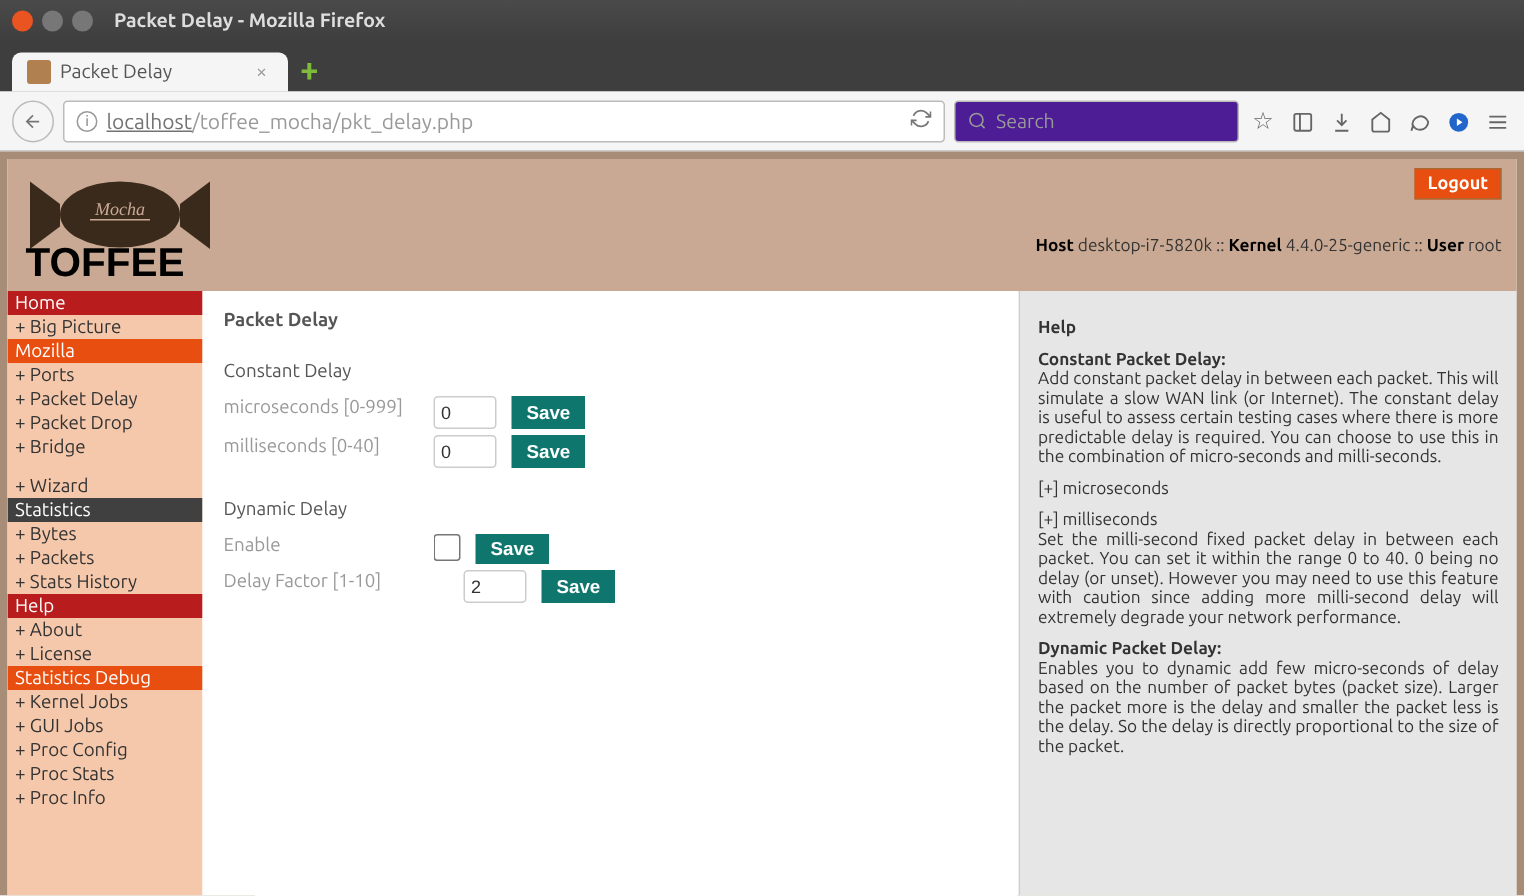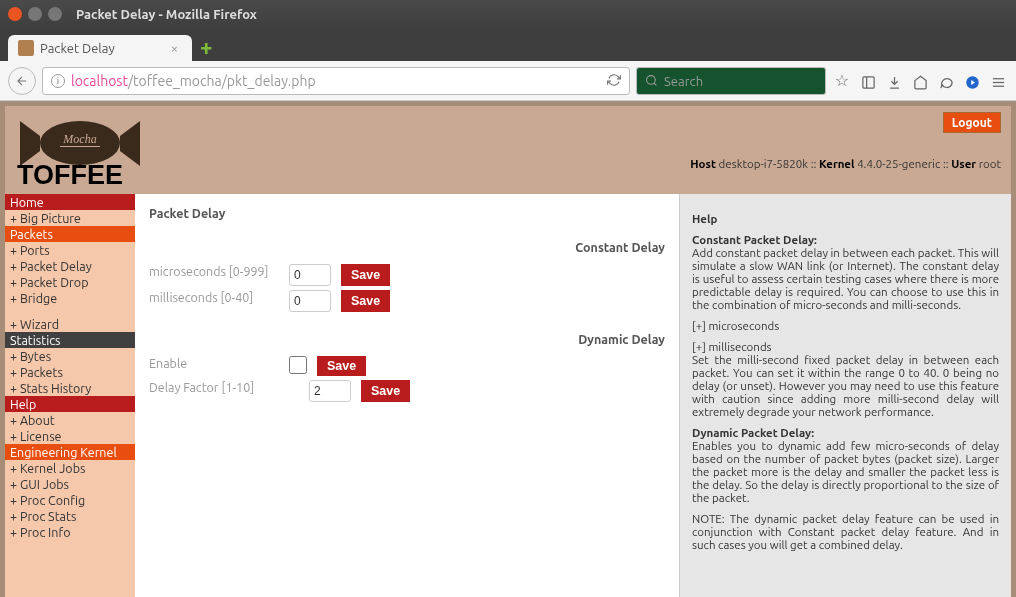--- a/index.html
+++ b/index.html
@@ -19,23 +19,23 @@
   .tab .favicon { width: 16px; height: 16px; background: #b08050; border-radius: 2px; }
   .tab .tab-close { margin-left: 50px; color: #999; font-size: 13px; }
   .newtab { color: #7fbb3b; font-size: 22px; margin-left: 8px; margin-bottom: 2px; font-weight: bold; }
 
   
   .urlbar { background: #f5f5f5; height: 40px; display: flex; align-items: center; padding: 0 8px; border-bottom: 1px solid #ccc; gap: 6px; }
   .nav-circle { width: 28px; height: 28px; border: 1px solid #bbb; border-radius: 50%; display: flex; align-items: center; justify-content: center; color: #777; }
   .urlfield { flex: 1; height: 28px; border: 1px solid #bbb; border-radius: 3px; display: flex; align-items: center; padding: 0 8px; background: #fff; }
   .urlfield .info-icon { border: 1px solid #999; border-radius: 50%; width: 14px; height: 14px; display:flex; align-items:center; justify-content:center; font-size:10px; color:#777; margin-right:6px; }
   .urlfield .url-text { color: #999; font-size: 14px; }
-  .urlfield .url-text .host { color: #ec4899; }
+  .urlfield .url-text .host { color: #737373; text-decoration: underline; }
   .urlfield .reload { margin-left: auto; color: #777; }
-  .searchfield { width: 190px; height: 28px; border: 1px solid #bbb; border-radius: 3px; display:flex; align-items:center; padding:0 8px; color:#999; background:#14532d; }
+  .searchfield { width: 190px; height: 28px; border: 1px solid #bbb; border-radius: 3px; display:flex; align-items:center; padding:0 8px; color:#999; background:#4c1d95; }
   .toolbar-icon { width: 20px; text-align: center; color: #666; font-size: 16px; }
   .toolbar-icon svg { vertical-align: middle; }
 
   
   .page { background: #a78c77; height: calc(597px - 28px - 33px - 40px); display: flex; flex-direction: column; }
   .inner { margin: 5px 5px 0 5px; background: #fff; display: flex; flex: 1; flex-direction: column; }
 
   .header { background: #c9a993; padding: 10px 10px 8px 10px; display: flex; position: relative; }
   .logo { width: 130px; height: 70px; position: relative; }
   .logo svg { width: 100%; height: 100%; }
@@ -47,26 +47,26 @@
   .content { display: flex; flex: 1; overflow: hidden; }
   .sidebar { width: 130px; background: #f5c7ab; padding: 0; font-size: 12.5px; }
   .sidebar .item { padding: 1px 5px; color: #333; }
   .sidebar .header-item { background: #b91c1c; color: #fff; font-weight: normal; }
   .sidebar .orange { background: #e84e0f; color: #fff; }
   .sidebar .green { background: #404040; color: #fff; }
   .sidebar .spacer { height: 10px; }
 
   .main { flex: 1; background: #fff; padding: 12px 14px; font-size: 12.5px; color: #555; position: relative; }
   .main h4 { font-size: 12.5px; color: #555; font-weight: bold; margin-bottom: 16px; }
-  .section-title { font-weight: bold; margin: 20px 0 10px; text-align: right; }
+  .section-title { font-weight: normal; margin: 20px 0 10px; }
   .row { display: flex; margin: 4px 0; }
   .row .label { width: 140px; color: #999; }
   .row input[type=text] { width: 42px; height: 22px; border: 1px solid #ccc; border-radius: 3px; padding: 0 4px; font-size: 12px; color: #333; }
   .row input[type=checkbox] { width: 18px; height: 18px; }
-  .savebtn { background: #b91c1c; color: #fff; border: none; padding: 3px 10px; font-size: 12.5px; font-weight: bold; margin-left: 10px; }
+  .savebtn { background: #0f766e; color: #fff; border: none; padding: 3px 10px; font-size: 12.5px; font-weight: bold; margin-left: 10px; }
 
   .help { width: 332px; background: #e6e6e6; padding: 10px 12px; font-size: 11.5px; color: #333; border-left: 1px solid #ccc; overflow-y: auto; text-align: justify; }
   .help b { font-weight: bold; }
   .help p { margin: 8px 0; }
 </style>
 </head>
 <body>
 
 <div class="titlebar">
   <span class="win-btn win-close"></span>
@@ -153,35 +153,35 @@
           <b>Host</b> <span>desktop-i7-5820k</span> ::
           <b>Kernel</b> <span>4.4.0-25-generic</span> ::
           <b>User</b> <span>root</span>
         </div>
       </div>
     </div>
     <div class="content">
       <div class="sidebar">
         <div class="item header-item">Home</div>
         <div class="item">+ Big Picture</div>
-        <div class="item orange">Packets</div>
+        <div class="item orange">Mozilla</div>
         <div class="item">+ Ports</div>
         <div class="item">+ Packet Delay</div>
         <div class="item">+ Packet Drop</div>
         <div class="item">+ Bridge</div>
         <div class="spacer"></div>
         <div class="item">+ Wizard</div>
         <div class="item green">Statistics</div>
         <div class="item">+ Bytes</div>
         <div class="item">+ Packets</div>
         <div class="item">+ Stats History</div>
         <div class="item header-item">Help</div>
         <div class="item">+ About</div>
         <div class="item">+ License</div>
-        <div class="item orange">Engineering Kernel</div>
+        <div class="item orange">Statistics Debug</div>
         <div class="item">+ Kernel Jobs</div>
         <div class="item">+ GUI Jobs</div>
         <div class="item">+ Proc Config</div>
         <div class="item">+ Proc Stats</div>
         <div class="item">+ Proc Info</div>
       </div>
 
       <div class="main">
         <h4>Packet Delay</h4>
         <div class="section-title">Constant Delay</div>
@@ -213,18 +213,17 @@
       <div class="help">
         <p><b>Help</b></p>
         <p><b>Constant Packet Delay:</b><br>
         <span>Add constant packet delay in between each packet. This will simulate a slow WAN link (or Internet). The constant delay is useful to assess certain testing cases where there is more predictable delay is required. You can choose to use this in the combination of micro-seconds and milli-seconds.</span></p>
         <p><span>[+] microseconds</span><br>
         </p>
         <p><span>[+] milliseconds</span><br>
         <span>Set the milli-second fixed packet delay in between each packet. You can set it within the range 0 to 40. 0 being no delay (or unset). However you may need to use this feature with caution since adding more milli-second delay will extremely degrade your network performance.</span></p>
         <p><b>Dynamic Packet Delay:</b><br>
         <span>Enables you to dynamic add few micro-seconds of delay based on the number of packet bytes (packet size). Larger the packet more is the delay and smaller the packet less is the delay. So the delay is directly proportional to the size of the packet.</span></p>
-        <p>NOTE: The dynamic packet delay feature can be used in conjunction with Constant packet delay feature. And in such cases you will get a combined delay.</p>
       </div>
     </div>
   </div>
 
 </div>
 
 </body></html>

